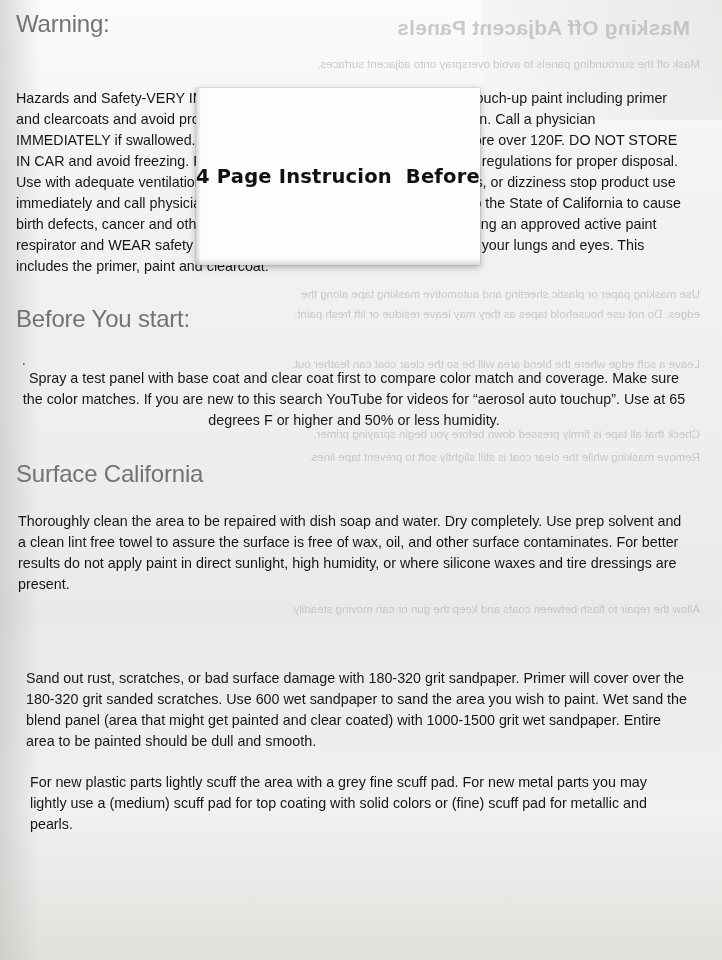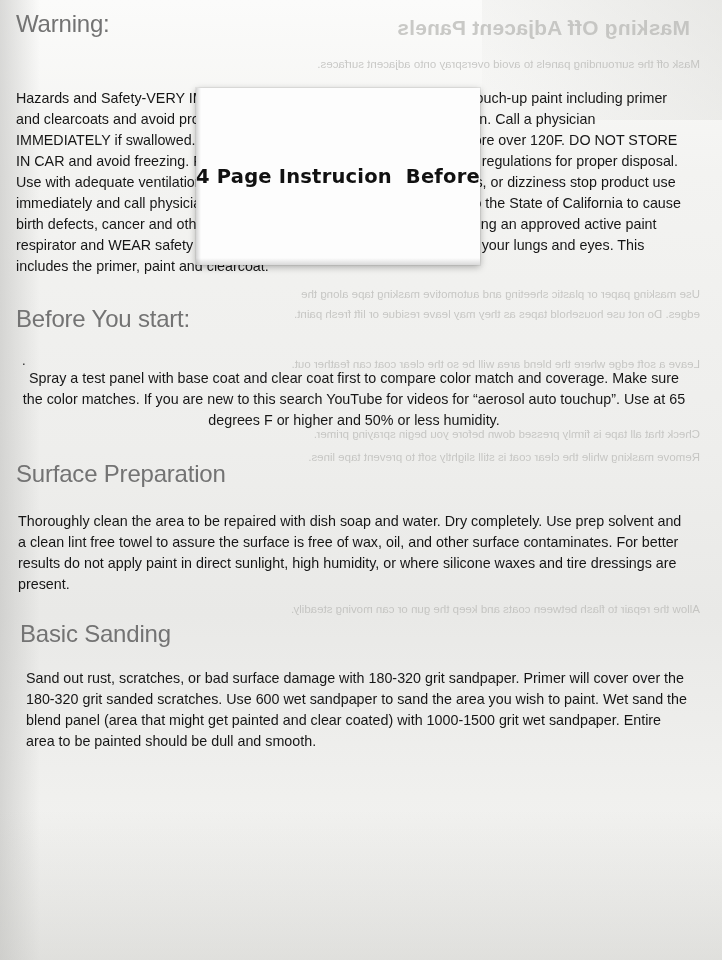--- a/index.html
+++ b/index.html
@@ -142,25 +142,25 @@
 
   <div class="content">
 
     <h1 class="section blk" style="left:16px; top:10px; width:400px;">Warning:</h1>
     <p class="body blk" style="left:16px; top:88px; width:676px;">Hazards and Safety-VERY IMPORTANT- Avoid breathing vapors of any touch-up paint including primer and clearcoats and avoid prolonged skin contact. Keep away from children. Call a physician IMMEDIATELY if swallowed. Keep away from heat and flames. Do not store over 120F. DO NOT STORE IN CAR and avoid freezing. Follow Federal, State, and Local government regulations for proper disposal. Use with adequate ventilation. If you experience eye watering, headaches, or dizziness stop product use immediately and call physician. This product contains chemicals known to the State of California to cause birth defects, cancer and other reproductive harm. WE RECOMMEND using an approved active paint respirator and WEAR safety goggles when spraying or sanding to protect your lungs and eyes. This includes the primer, paint and clearcoat.</p>
 
     <h1 class="section blk" style="left:16px; top:305px; width:400px;">Before You start:</h1>
     <span class="dot">.</span>
     <p class="body blk" style="left:20px; top:368px; width:668px;text-align:center;">Spray a test panel with base coat and clear coat first to compare color match and coverage. Make sure the color matches.  If you are new to this search YouTube for videos for “aerosol auto touchup”.  Use at 65 degrees F or higher and 50% or less humidity.</p>
 
-    <h1 class="section blk" style="left:16px; top:460px; width:430px;">Surface Preparation</h1>
+    <h1 class="section blk" style="left:16px; top:460px; width:430px;">Surface California</h1>
     <p class="body blk" style="left:18px; top:511px; width:672px;">Thoroughly clean the area to be repaired with dish soap and water.  Dry completely. Use prep solvent and a clean lint free towel to assure the surface is free of wax, oil, and other surface contaminates. For better results do not apply paint in direct sunlight, high humidity, or where silicone waxes and tire dressings are present.</p>
 
-    <h1 class="section blk" style="left:20px; top:620px; width:400px;">Basic Sanding</h1>
     <p class="body blk" style="left:26px; top:668px; width:666px;">Sand out rust, scratches, or bad surface damage with 180-320 grit sandpaper. Primer will cover over the 180-320 grit sanded scratches. Use 600 wet sandpaper to sand the area you wish to paint. Wet sand the blend panel (area that might get painted and clear coated) with 1000-1500 grit wet sandpaper. Entire area to be painted should be dull and smooth.</p>
+    <p class="body blk" style="left:30px; top:772px; width:656px;">For new plastic parts lightly scuff the area with a grey fine scuff pad. For new metal parts you may lightly use a (medium) scuff pad for top coating with solid colors or (fine) scuff pad for metallic and pearls.</p>
   </div>
 
   <div class="card">
     <div class="card-edge-left"></div>
     <div class="card-edge-bottom"></div>
     <div class="card-line">4 Page Instrucion</div>
     <div class="card-line">Before</div>
   </div>
 </div>
 

